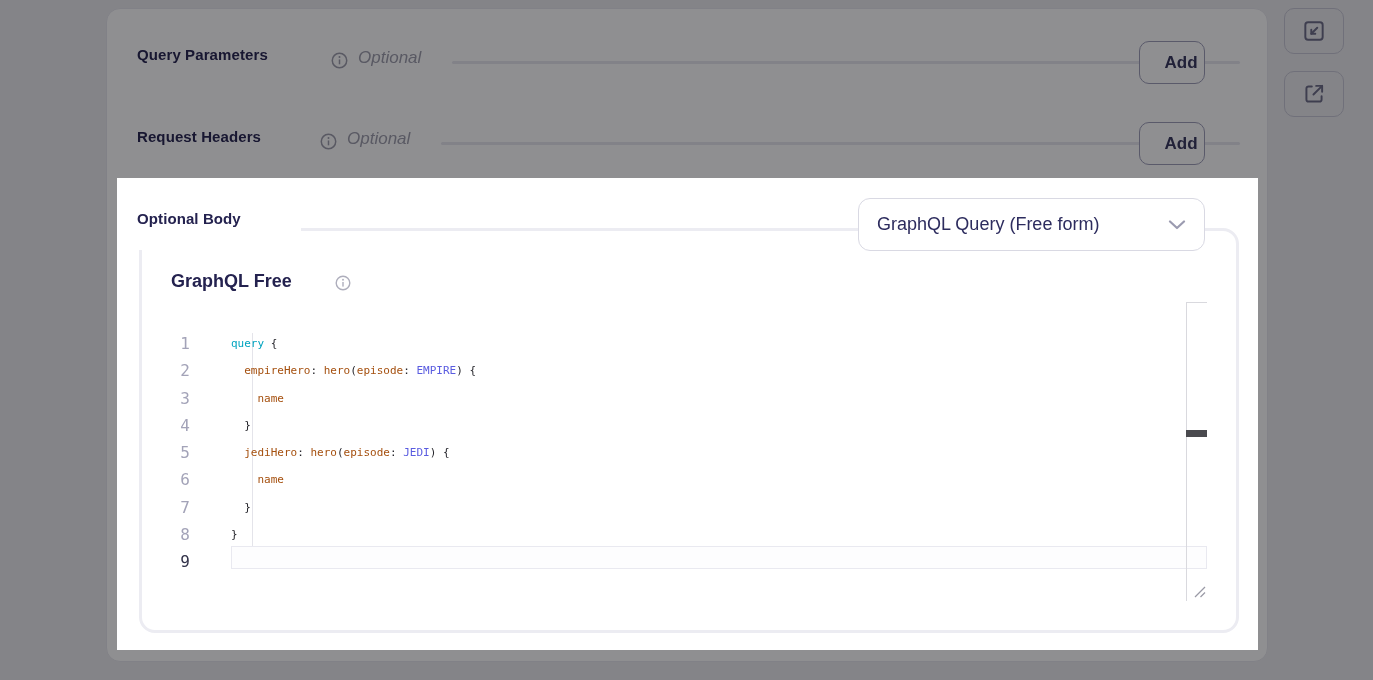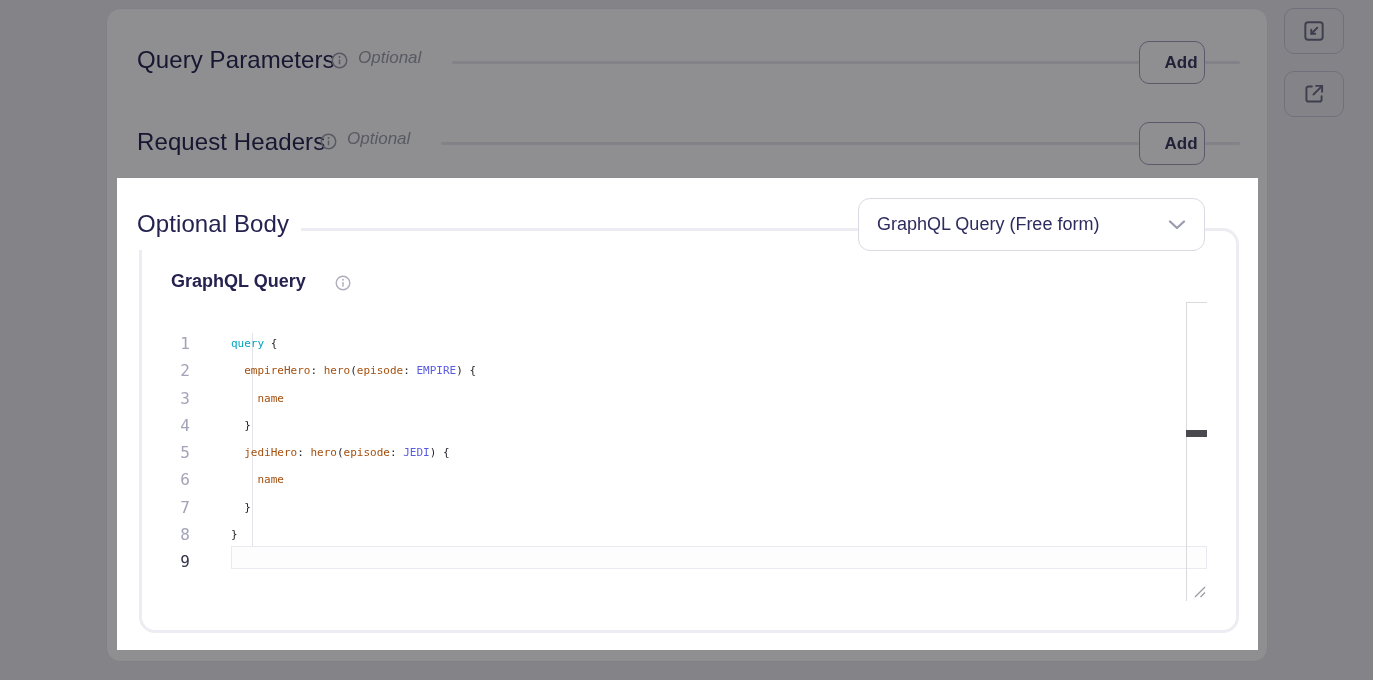--- a/index.html
+++ b/index.html
@@ -11,21 +11,21 @@
   }
   .abs { position:absolute; }
 
   
   .card {
     left:106px; top:8px; width:1162px; height:654px;
     background:#ffffff; border:1px solid #e6e6ec; border-radius:14px;
   }
 
   
-  .sec-title { font-size:24px; font-weight:400; color:#24224f; letter-spacing:.1px; }
+  .sec-title { font-size:15px; font-weight:700; color:#24224f; letter-spacing:.1px; }
   .optional  { font-size:17px; font-style:italic; color:#9c9cab; }
   .hline     { height:3px; background:#e7e7ee; border-radius:2px; }
 
   .add-btn {
     width:66px; height:43px; border:1.5px solid #9d9db8; border-radius:10px;
     background:#ffffff; color:#34345c; font-size:17px; font-weight:700;
     font-family:"Liberation Sans", sans-serif; cursor:pointer;
     display:flex; align-items:center; justify-content:center;padding-left:18px;
   }
 
@@ -127,21 +127,21 @@
 
 <div class="abs dropdown">
   <span class="dropdown-label">GraphQL Query (Free form)</span>
   <span>
     <svg width="18" height="10" viewBox="0 0 18 10" fill="none">
         <polyline points="2,1.5 9,8 16,1.5" stroke="#9b9bb0" stroke-width="2.2" stroke-linecap="round" stroke-linejoin="round"></polyline>
       </svg>
   </span>
 </div>
 
-<div class="abs gq-label" style="left:171px; top:271px;">GraphQL Query</div>
+<div class="abs gq-label" style="left:171px; top:271px;">GraphQL Free</div>
 <span class="abs info-icon" style="left:335px; top:275px;">
   <svg width="16" height="16" viewBox="0 0 16 16" fill="none">
       <circle cx="8" cy="8" r="6.8" stroke="#aeaebc" stroke-width="1.4"></circle>
       <rect x="7.3" y="7" width="1.4" height="4.6" fill="#aeaebc"></rect>
       <circle cx="8" cy="4.7" r="0.95" fill="#aeaebc"></circle>
     </svg>
 </span>
 
 <div class="abs" style="left:152px; top:296px; width:1056px; height:305px;">
   <div class="abs indent-guide" style="left:100px; top:37px;"></div>

